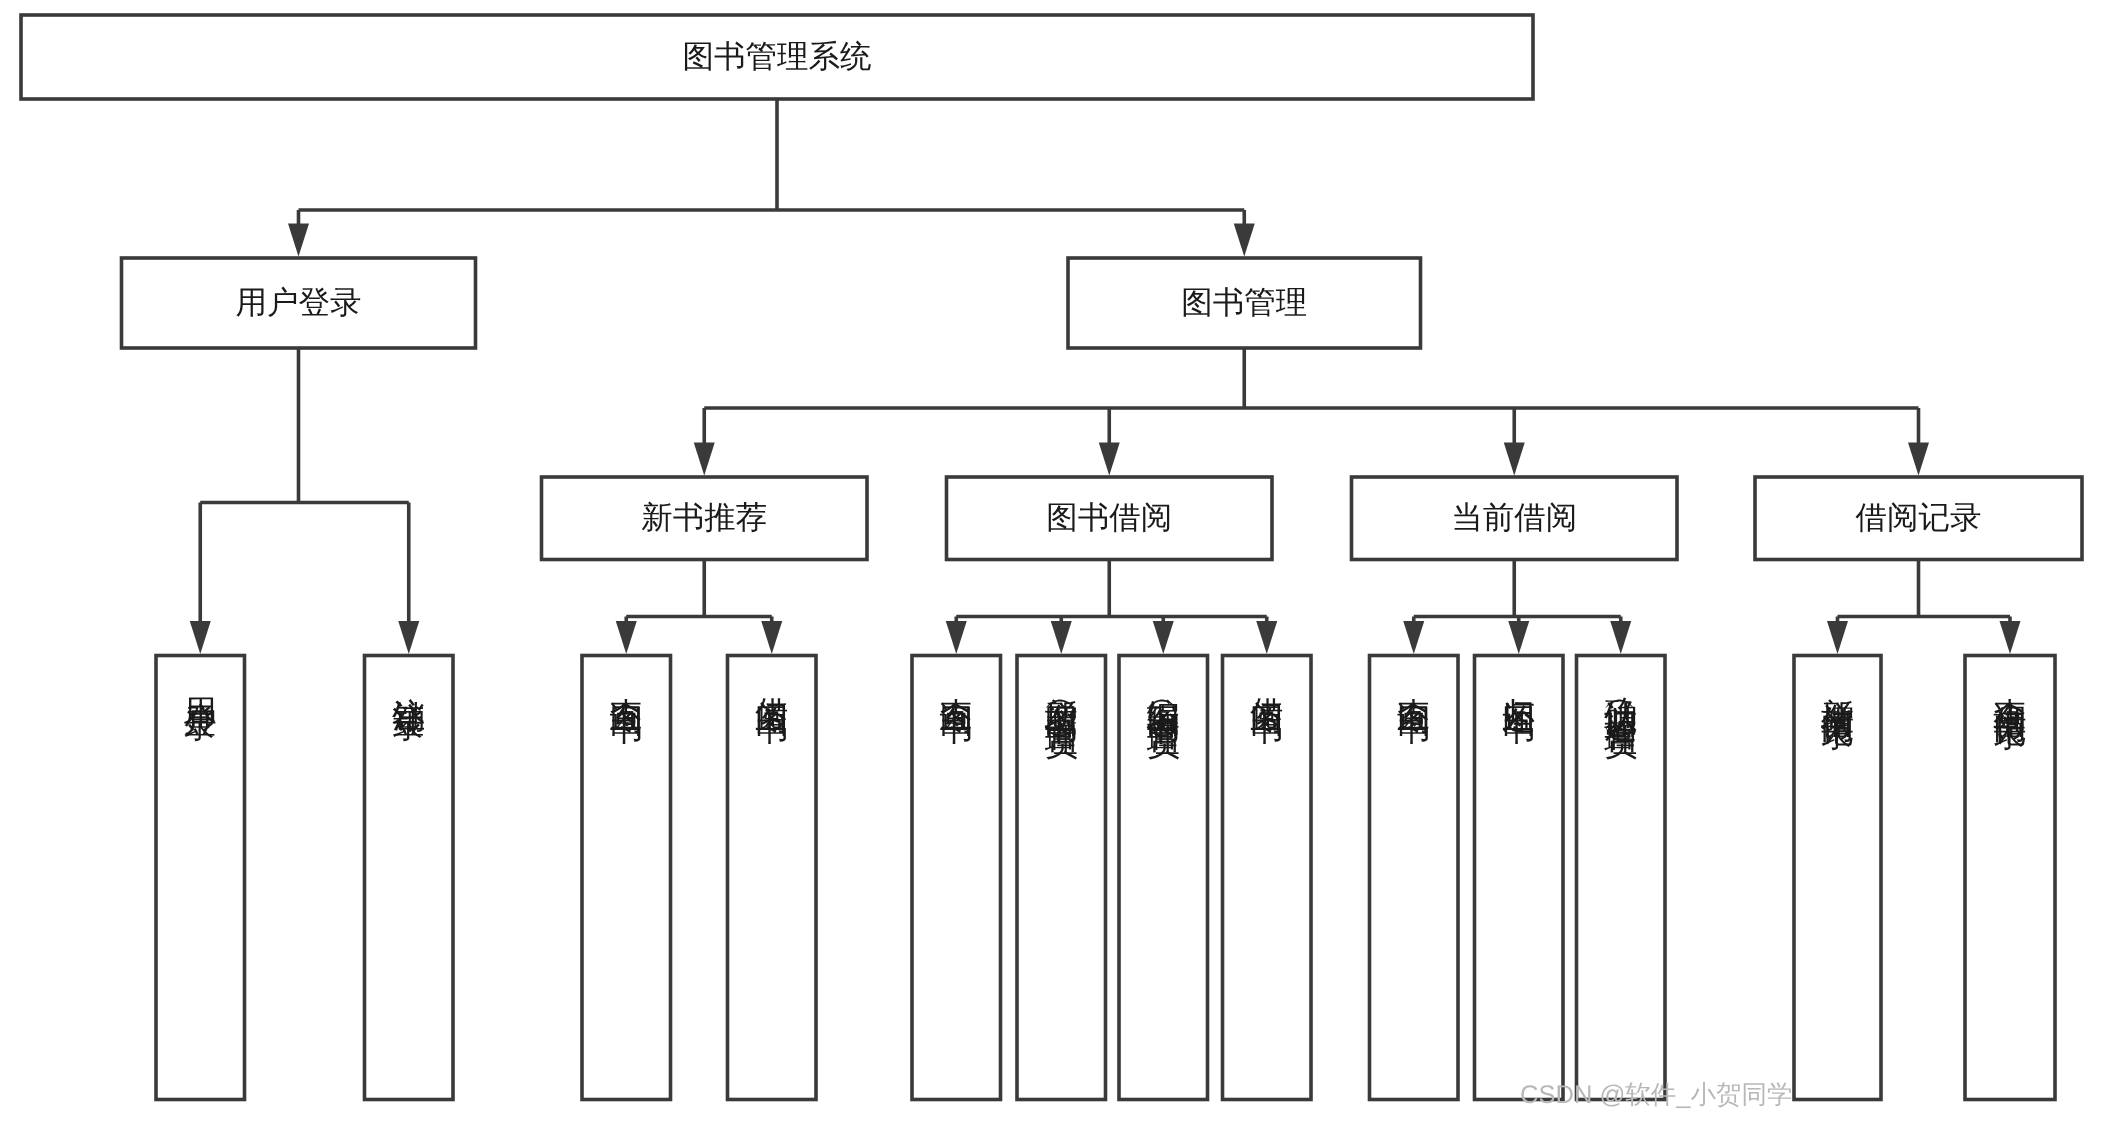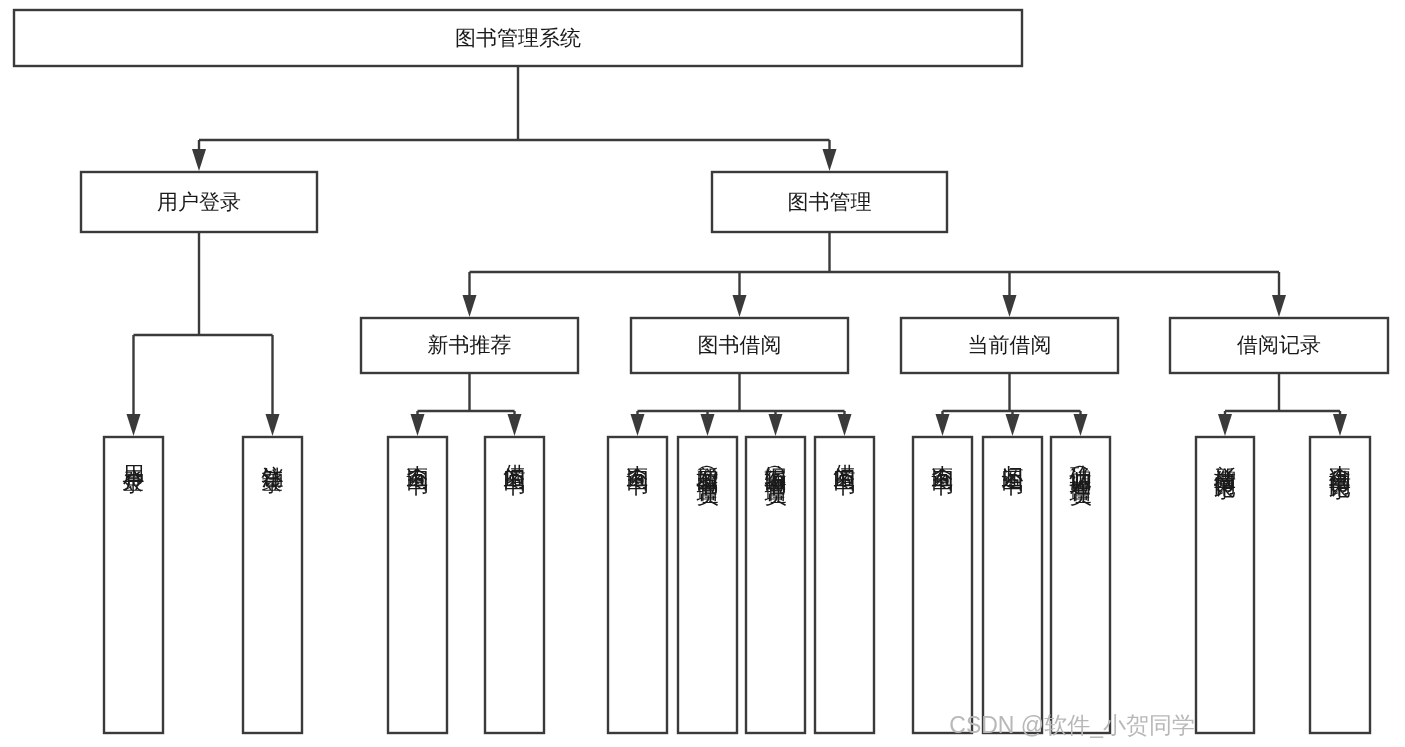--- a/index.html
+++ b/index.html
@@ -41,21 +41,21 @@
   }
   .arrow-head {
     fill: #3a3a3a;
     stroke: none;
   }
   .watermark {
     position: absolute;
     right: 8px;
     bottom: 6px;
     font-family: "Liberation Sans", "DejaVu Sans", sans-serif;
-    font-size: 23px;
+    font-size: 17px;
     color: #b8b8b8;
     white-space: nowrap;
     user-select: none;
   }
   .vtext-wrap {
     display: flex;
     align-items: flex-start;
     justify-content: center;
     height: 100%;
     width: 100%;

